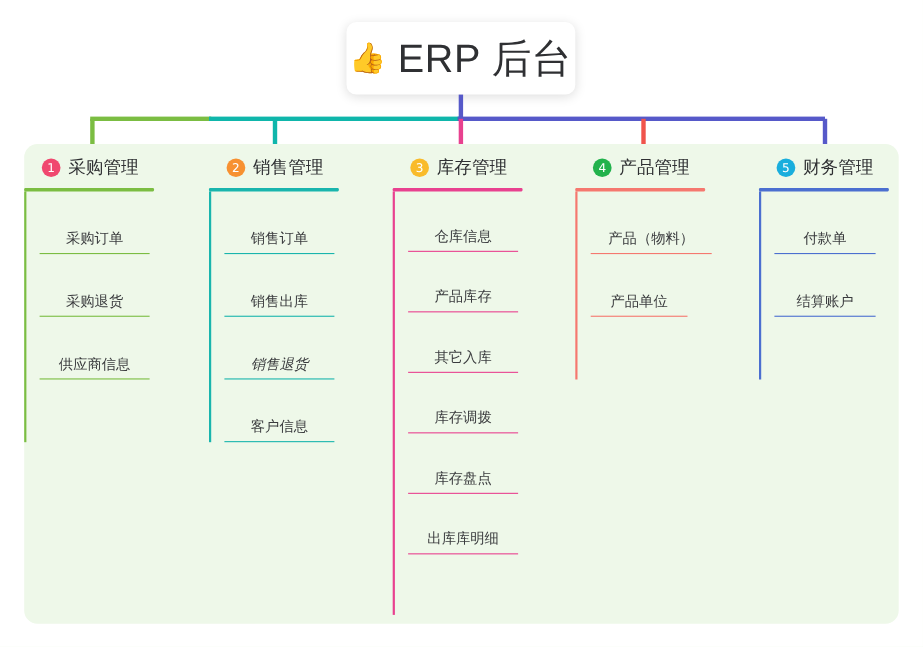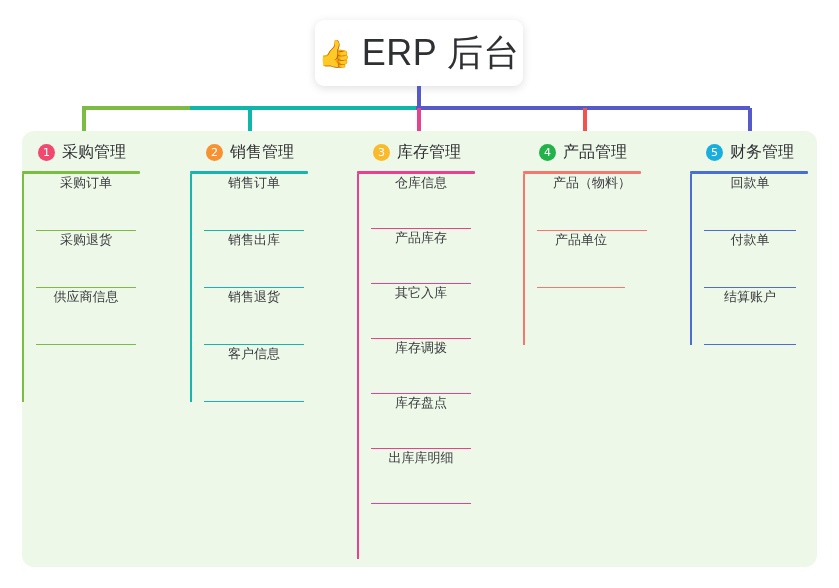--- a/index.html
+++ b/index.html
@@ -121,20 +121,21 @@
   .spine {
     position: absolute;
     left: 0px;
     top: 0px;
     width: 2px;
   }
   .item {
     position: relative;
     box-sizing: border-box;
     display: flex;
+    align-items: flex-end;
     justify-content: center;
   }
   .item-label {
     font-size: 13px;
     color: #3a3b3e;
     white-space: nowrap;
     padding-bottom: 5px;
   }
   .item-rule {
     position: absolute;
@@ -200,21 +201,21 @@
         <div class="items">
           <div class="spine" style="background: rgb(25, 181, 173); height: 228px;"></div>
           <div class="item" style="height: 57px; width: 100px;">
             <span class="item-label">销售订单</span>
             <div class="item-rule" style="background: rgb(25, 181, 173);"></div>
           </div>
           <div class="item" style="height: 57px; width: 100px;">
             <span class="item-label">销售出库</span>
             <div class="item-rule" style="background: rgb(25, 181, 173);"></div>
           </div>
-          <div class="item" style="height: 57px; width: 100px;">
+          <div class="item" style="height: 57px; width: 100px; font-style: italic;">
             <span class="item-label">销售退货</span>
             <div class="item-rule" style="background: rgb(25, 181, 173);"></div>
           </div>
           <div class="item" style="height: 57px; width: 100px;">
             <span class="item-label">客户信息</span>
             <div class="item-rule" style="background: rgb(25, 181, 173);"></div>
           </div>
         </div>
       </div>
       <div class="column" style="left: 357px;">
@@ -271,24 +272,20 @@
       </div>
       <div class="column" style="left: 690px;">
         <div class="col-head">
           <span class="badge" style="background: rgb(25, 174, 221);">5</span>
           <span class="head-label">财务管理</span>
         </div>
         <div class="head-rule" style="background: rgb(75, 111, 208); width: 118px;"></div>
         <div class="items">
           <div class="spine" style="background: rgb(75, 111, 208); height: 171px;"></div>
           <div class="item" style="height: 57px; width: 92px;">
-            <span class="item-label">回款单</span>
-            <div class="item-rule" style="background: rgb(75, 111, 208);"></div>
-          </div>
-          <div class="item" style="height: 57px; width: 92px;">
             <span class="item-label">付款单</span>
             <div class="item-rule" style="background: rgb(75, 111, 208);"></div>
           </div>
           <div class="item" style="height: 57px; width: 92px;">
             <span class="item-label">结算账户</span>
             <div class="item-rule" style="background: rgb(75, 111, 208);"></div>
           </div>
         </div>
       </div>
     </div>

